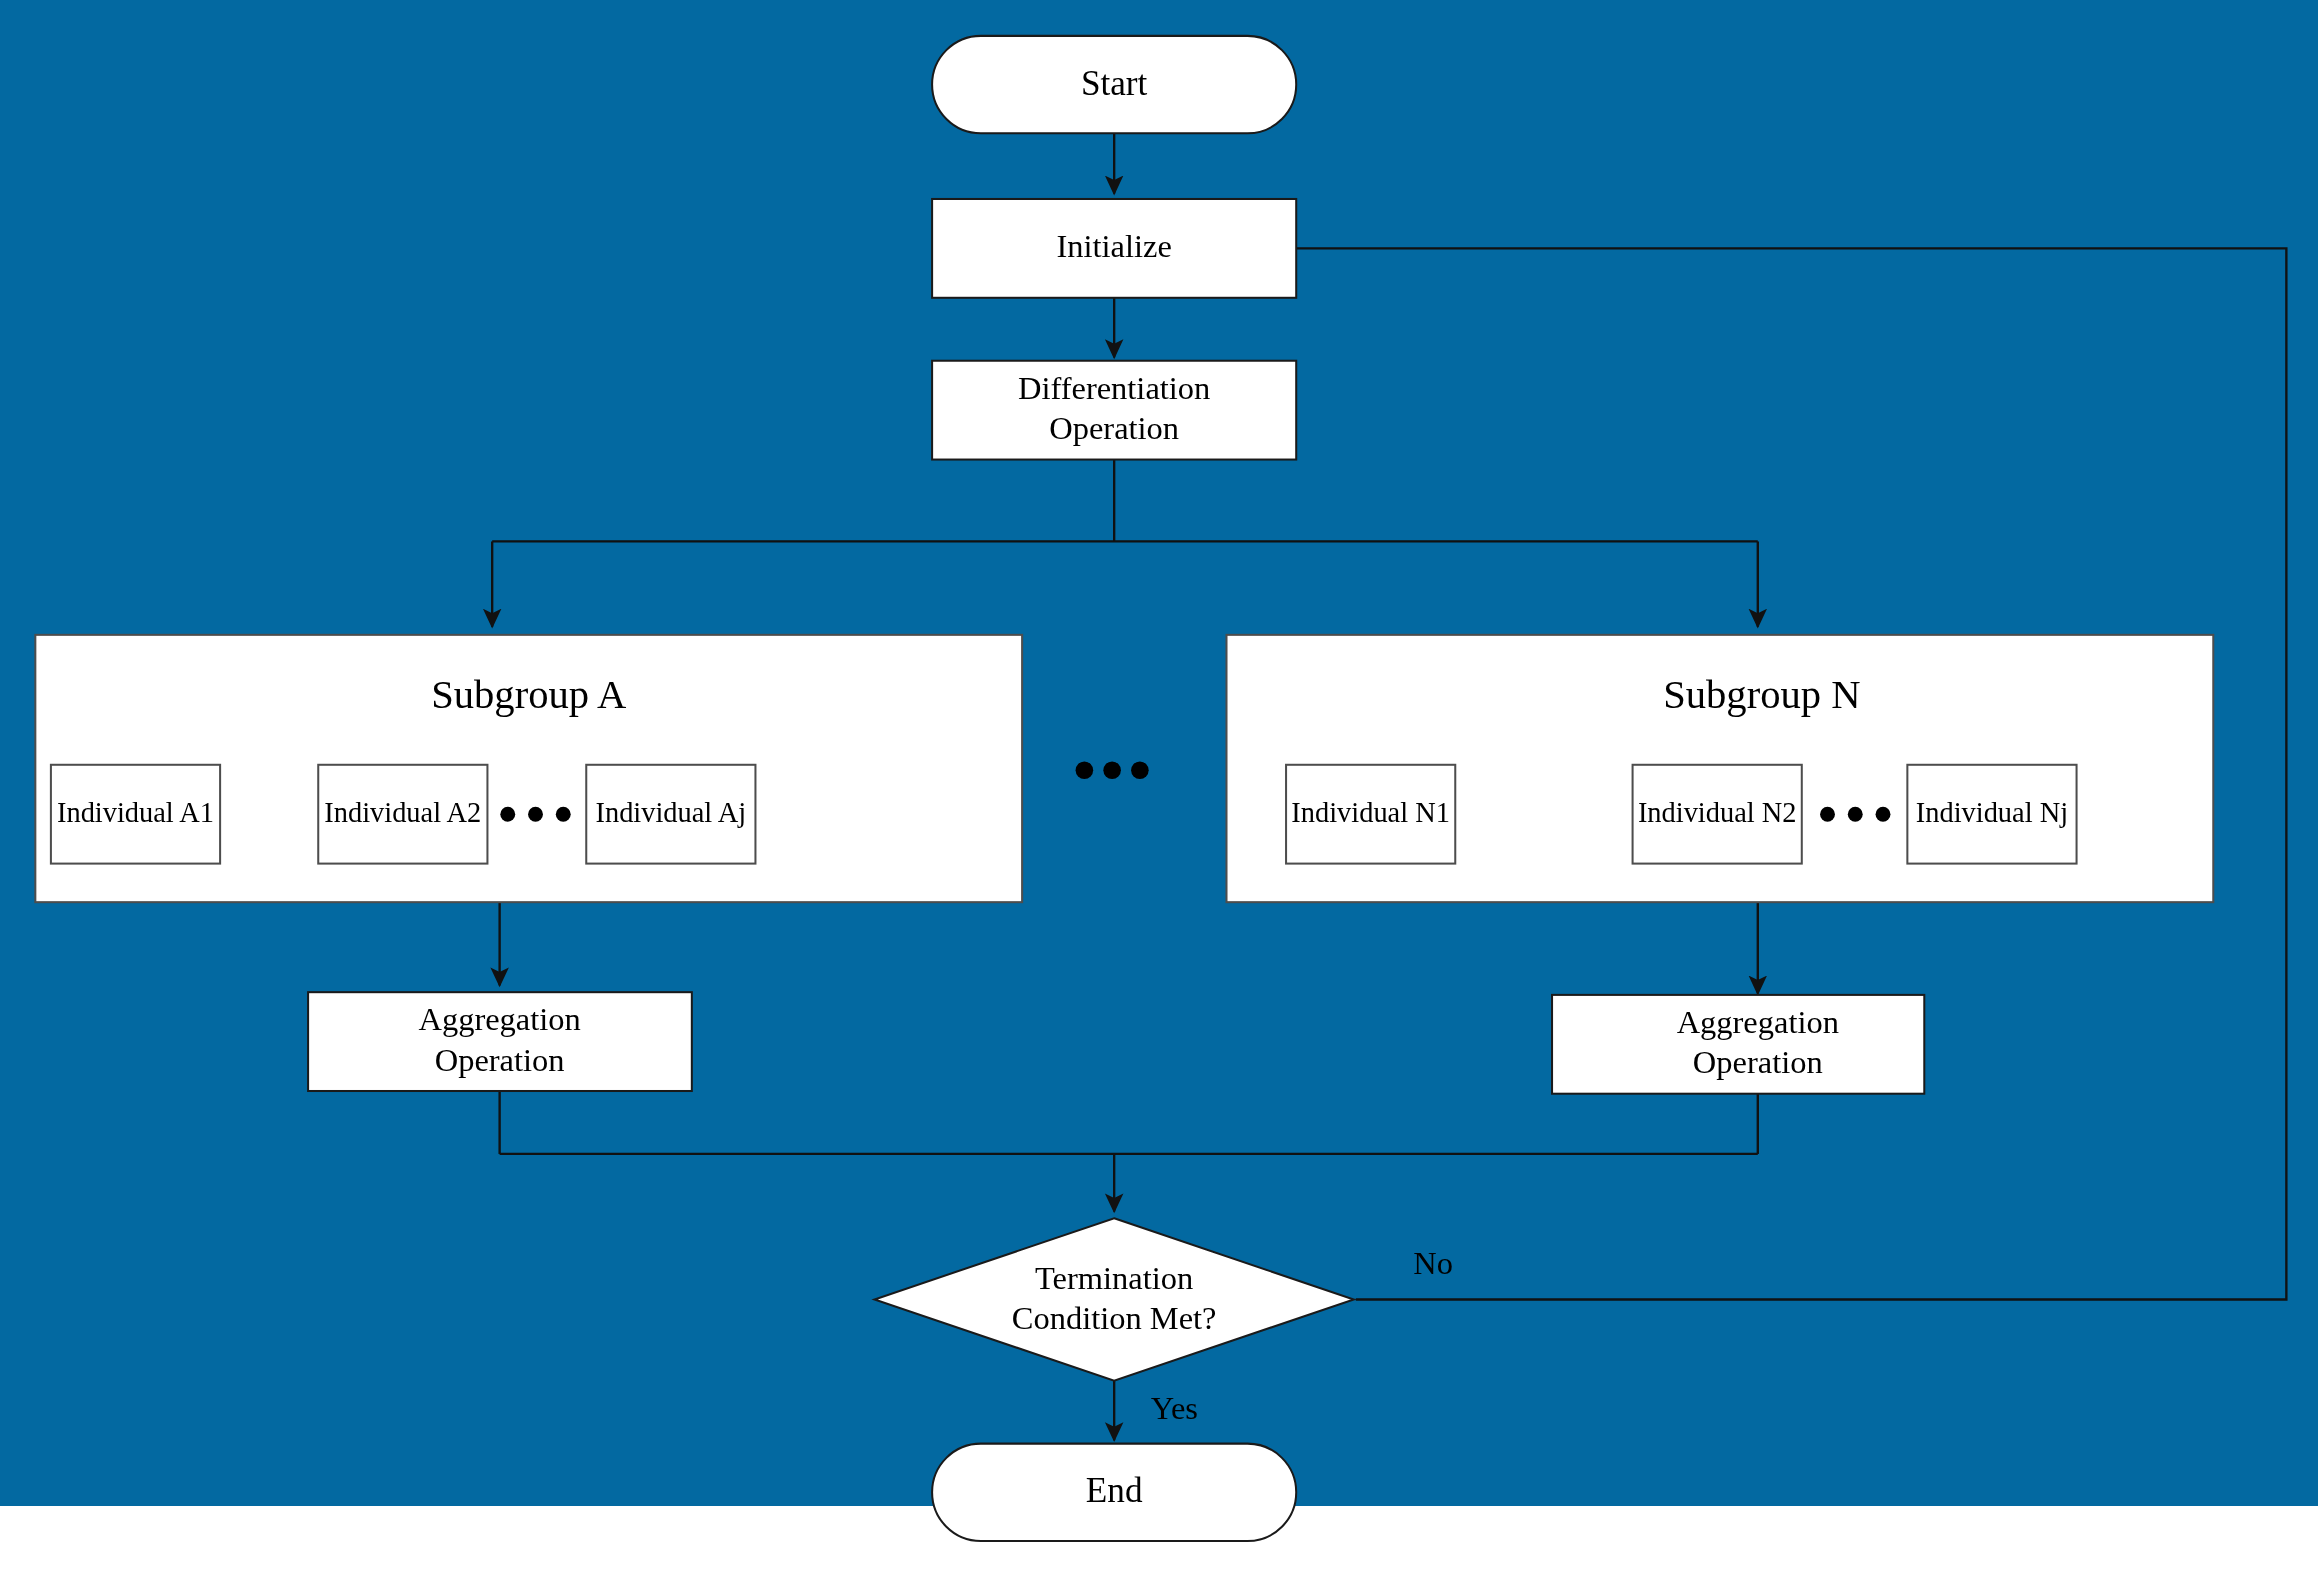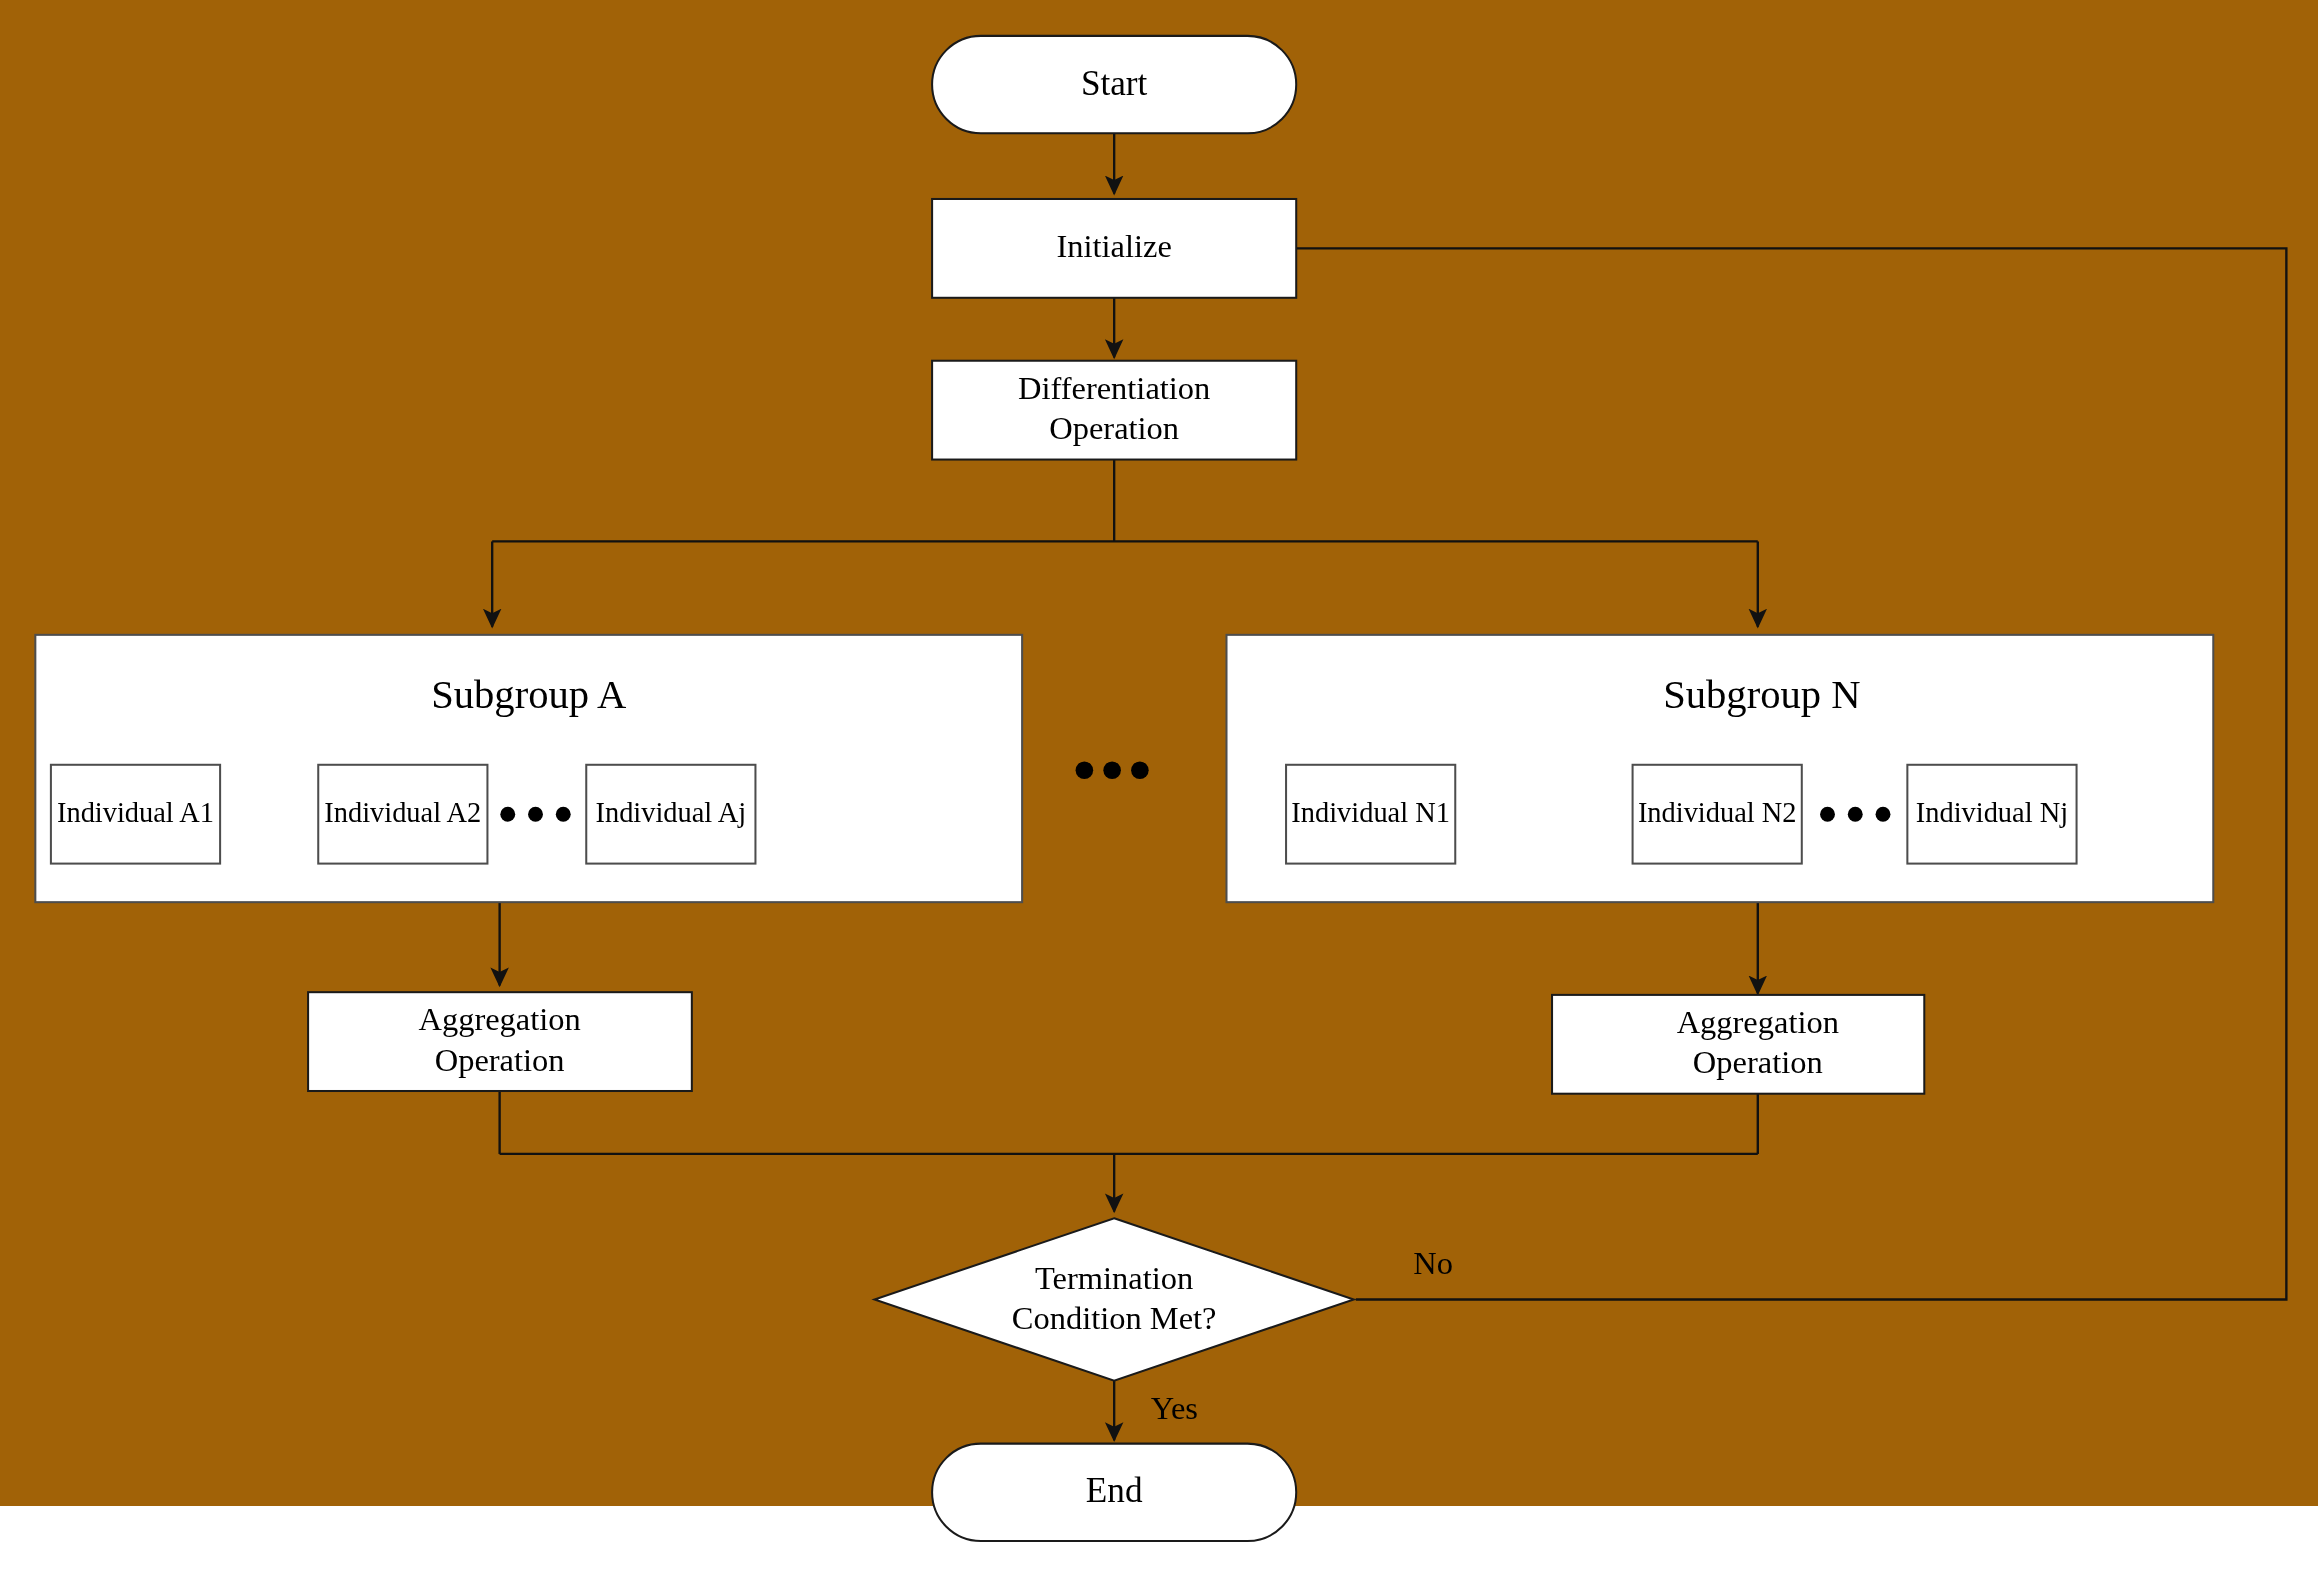--- a/index.html
+++ b/index.html
@@ -10,21 +10,21 @@
   body {
     width: 2319px;
     height: 1581px;
     font-family: "Liberation Serif", "DejaVu Serif", serif;
     overflow: hidden;
   }
   #flowchart-root {
     position: relative;
     width: 2319px;
     height: 1506px;
-    background: #a16207;
+    background: #0369a1;
   }
   svg#diagram {
     display: block;
     width: 2319px;
     height: 1581px;
   }
   .node-shape {
     fill: #ffffff;
     stroke: #1a1a1a;
     stroke-width: 3;

